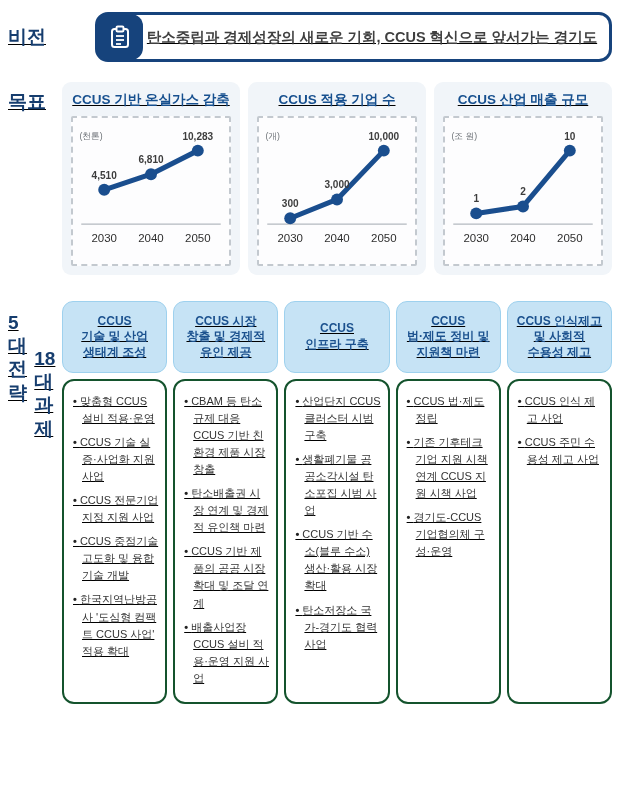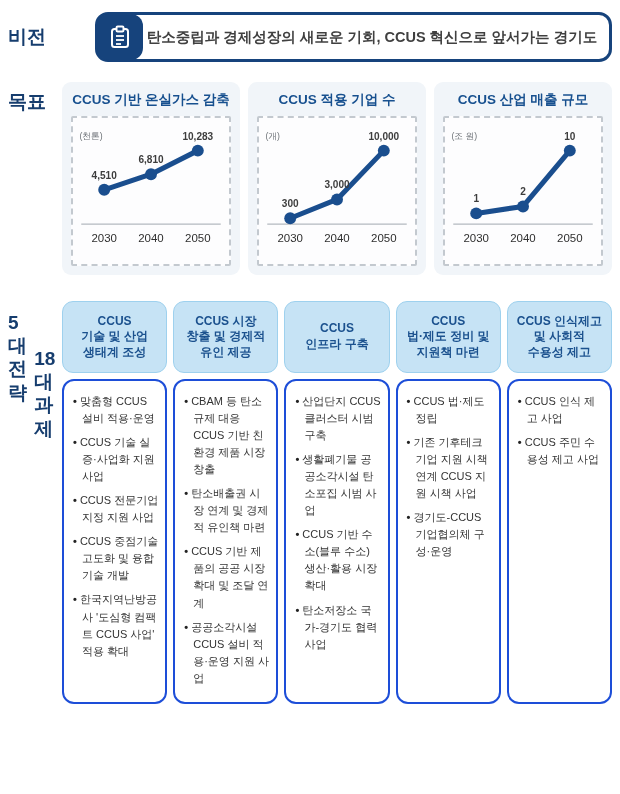--- a/index.html
+++ b/index.html
@@ -1,21 +1,21 @@
 <!DOCTYPE html>
 <html><head>
 <meta charset="utf-8">
 <style>
   * { margin:0; padding:0; box-sizing:border-box; }
   html,body { background:#ffffff; }
   body { width:620px; height:794px; font-family:"Liberation Sans","DejaVu Sans",sans-serif; overflow:hidden; }
   .page { width:620px; height:794px; padding:10px 8px 0 8px; background:#ffffff; }
 
   
-  .row { display:flex; }
+  .row { display:flex;text-decoration:underline; }
   .gutter { width:54px; flex:0 0 54px; }
   .side-label { font-size:19px; font-weight:bold; color:#163d6e; line-height:1.22; white-space:pre-line; }
 
   
   .vision-row { margin-top:2px; align-items:center; }
   .vision-banner { flex:1; margin-left:33px; height:50px; border:3px solid #16437c; border-radius:13px;
                    background:#ffffff; display:flex; align-items:center; position:relative; }
   .vision-icon { width:46px; height:46px; margin-left:-1px; border-radius:12px; background:#16437c;
                  display:flex; align-items:center; justify-content:center; flex:0 0 46px; }
   .vision-text { flex:1; text-align:center; font-size:14.5px; font-weight:bold; color:#404040; padding:0 10px 0 2px; }
@@ -32,21 +32,21 @@
   
   .strat-row { margin-top:26px; }
   .strat-gutter { display:flex; flex-direction:row; }
   .strat-gutter .side-label:first-child { margin-top:10px; }
   .strat-gutter .side-label:last-child { margin-top:46px; }
   .strat-cols { flex:1; display:flex; gap:6px; }
   .strat-col { flex:1; display:flex; flex-direction:column; }
   .strat-head { height:72px; background:#c6e3f5; border:1.5px solid #9ed1ee; border-radius:11px;
                 display:flex; align-items:center; justify-content:center; text-align:center;
                 font-size:12px; font-weight:bold; color:#1b518e; line-height:1.3; white-space:pre-line; padding:3px; }
-  .strat-body { margin-top:6px; flex:1; height:406px; background:#ffffff; border:2px solid #1d4ed8;
+  .strat-body { margin-top:6px; flex:1; height:406px; background:#ffffff; border:2px solid #14532d;
                 border-radius:12px; padding:12px 7px 8px 9px; }
   .task-list { list-style:none; }
   .task-list li { font-size:11px; color:#333333; line-height:1.55; margin-bottom:7px;
                   padding-left:9px; text-indent:-9px; }
   .task-list li::before { content:"\2022\00a0"; color:#222; font-weight:bold; }
 </style>
 </head>
 <body>
 
 <div class="page">
@@ -158,21 +158,21 @@
       </div>
       <div class="strat-col">
         <div class="strat-head">CCUS 시장
 창출 및 경제적
 유인 제공</div>
         <div class="strat-body">
           <ul class="task-list">
               <li>CBAM 등 탄소규제 대응 CCUS 기반 친환경 제품 시장 창출</li>
               <li>탄소배출권 시장 연계 및 경제적 유인책 마련</li>
               <li>CCUS 기반 제품의 공공 시장 확대 및 조달 연계</li>
-              <li>공공소각시설 CCUS 설비 적용·운영 지원 사업</li>
+              <li>배출사업장 CCUS 설비 적용·운영 지원 사업</li>
             </ul>
         </div>
       </div>
       <div class="strat-col">
         <div class="strat-head">CCUS
 인프라 구축</div>
         <div class="strat-body">
           <ul class="task-list">
               <li>산업단지 CCUS 클러스터 시범 구축</li>
               <li>생활폐기물 공공소각시설 탄소포집 시범 사업</li>

